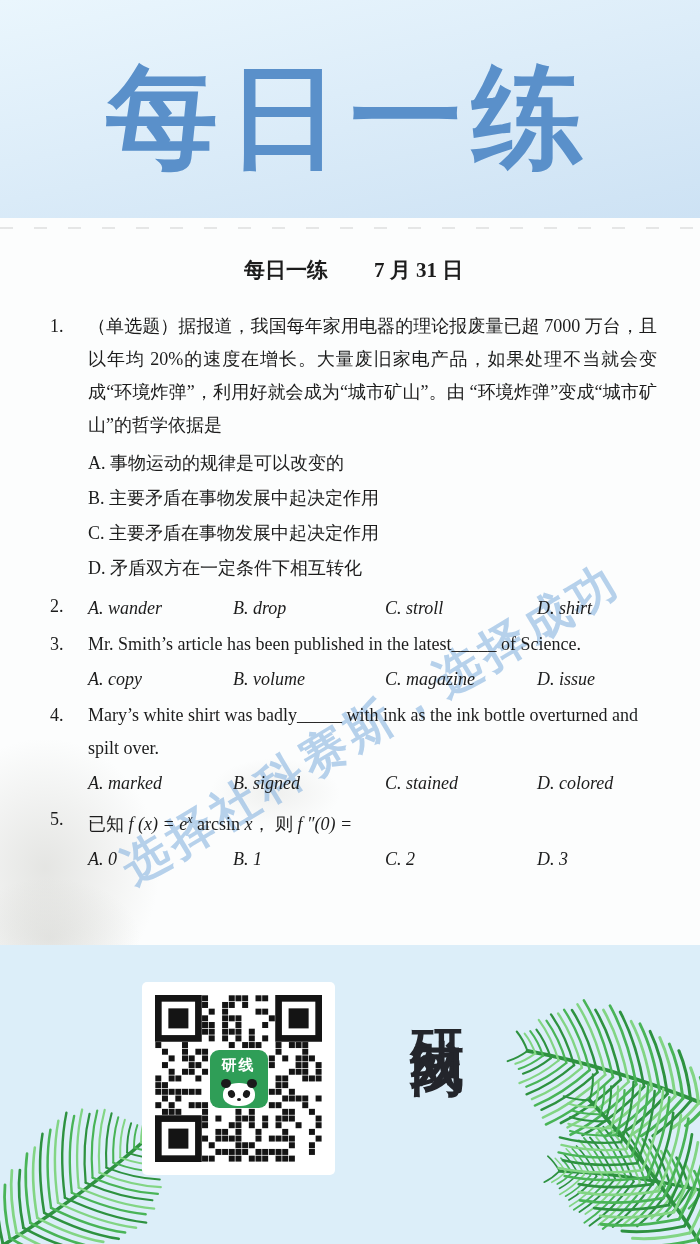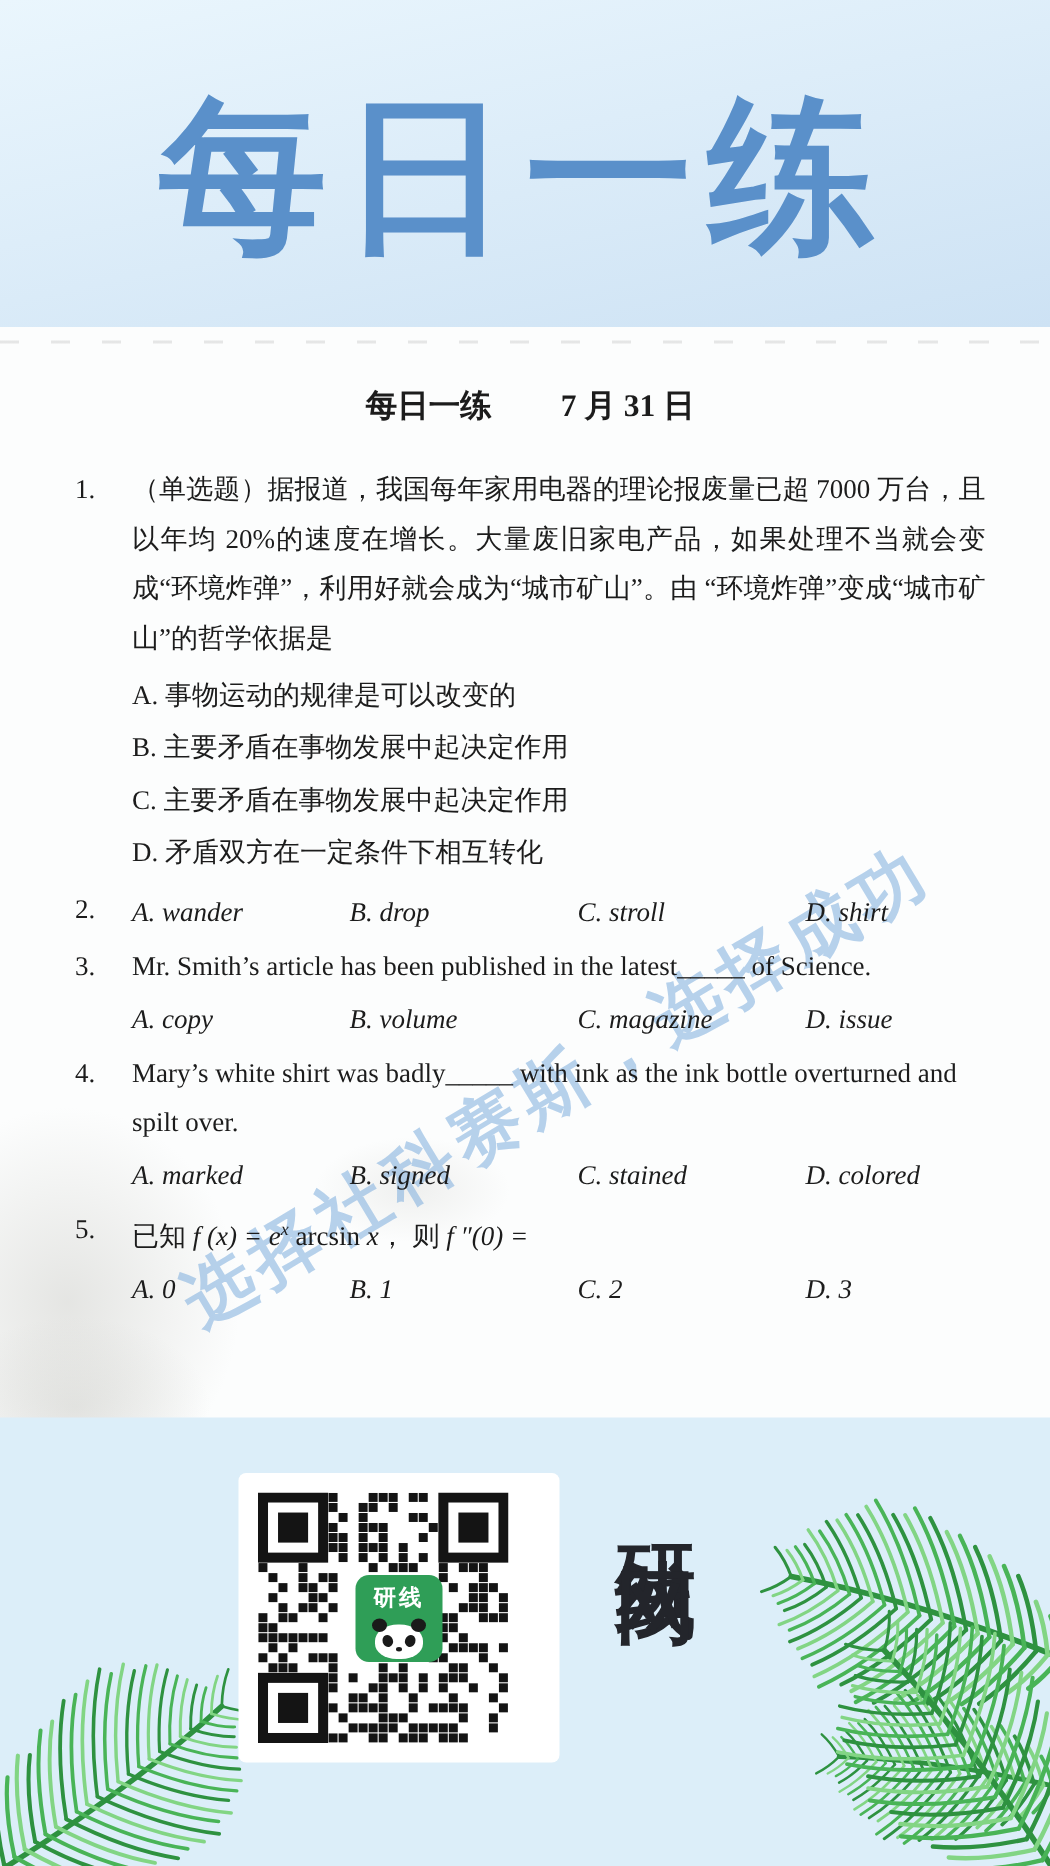--- a/index.html
+++ b/index.html
@@ -68,21 +68,21 @@
   }
   .math{font-style:italic;}
   sup.math{font-size:12px;}
 
   
   .footer{
     position:absolute;left:0;top:945px;width:700px;height:299px;
     background:var(--footer,#dceef9);
   }
   .qr-card{
-    position:absolute;left:159px;top:37px;width:214px;height:193px;
+    position:absolute;left:142px;top:37px;width:193px;height:193px;
     background:#fff;border-radius:5px;z-index:3;
   }
   .qr-card svg{position:absolute;left:13px;top:13px;}
   .qr-logo{
     position:absolute;left:50%;top:50%;transform:translate(-50%,-50%);
     width:58px;height:58px;border-radius:9px;background:var(--qr-green,#2f9e57);
     z-index:4;
   }
   .qr-logo-text{
     position:absolute;top:6px;left:0;right:0;text-align:center;

